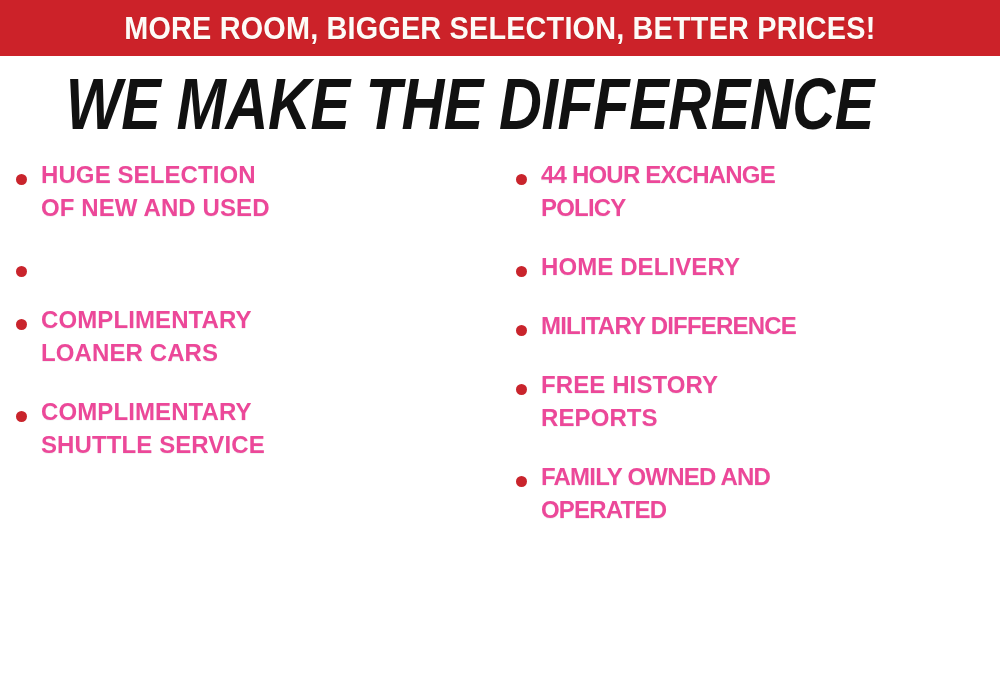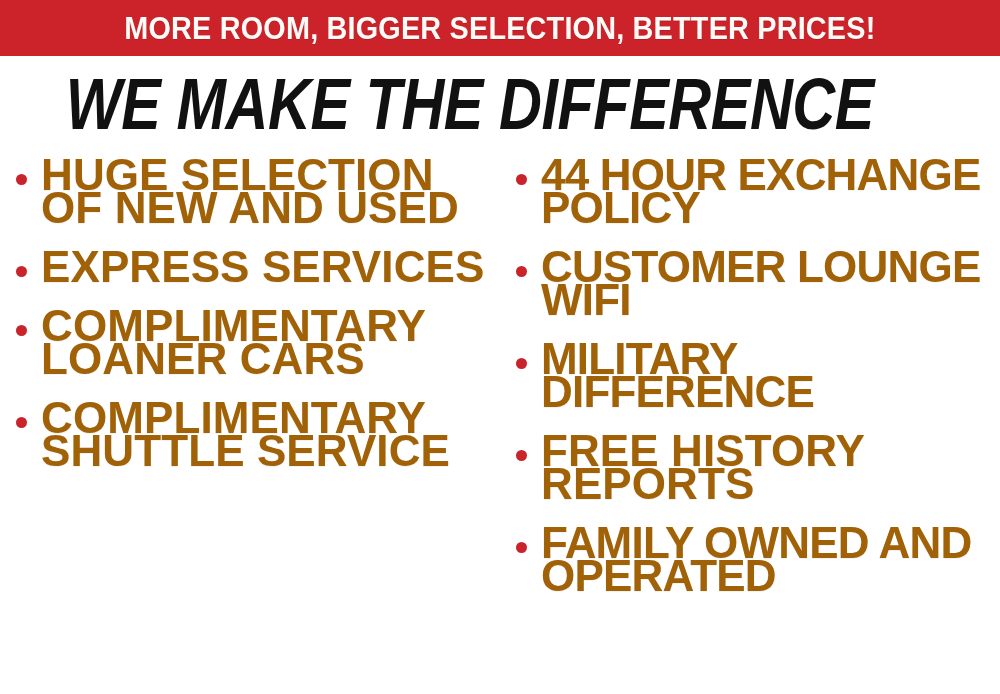--- a/index.html
+++ b/index.html
@@ -100,24 +100,24 @@
   .bullet-dot {
     flex: 0 0 auto;
     width: 11px;
     height: 11px;
     border-radius: 50%;
     background: #c9242c;
     margin-top: 16px;
     margin-right: 14px;
   }
   .bullet-label {
-    color: #a16207;
+    color: #ec4899;
     font-family: "Liberation Sans", sans-serif;
     font-weight: 700;
-    font-size: 44px;
+    font-size: 24px;
     line-height: 33px;
     letter-spacing: 0.1px;
     white-space: pre-line;
     text-shadow: 0 1px 0 rgba(0,0,0,0.05);
   }
 
   
   .tight { letter-spacing: -0.8px; }
 </style>
 </head>
@@ -138,21 +138,20 @@
     <div class="col col-left">
 
       <div class="bullet-item">
         <span class="bullet-dot"></span>
         <span class="bullet-label">HUGE SELECTION
 OF NEW AND USED</span>
       </div>
 
       <div class="bullet-item">
         <span class="bullet-dot"></span>
-        <span class="bullet-label">EXPRESS SERVICES</span>
       </div>
 
 
       <div class="bullet-item">
         <span class="bullet-dot"></span>
         <span class="bullet-label">COMPLIMENTARY
 LOANER CARS</span>
       </div>
 
       <div class="bullet-item">
@@ -164,26 +163,25 @@
     </div>
 
     <div class="col col-right">
 
       <div class="bullet-item">
         <span class="bullet-dot"></span>
         <span class="bullet-label tight">44 HOUR EXCHANGE
 POLICY</span>
       </div>
 
-
-      <div class="bullet-item">
-        <span class="bullet-dot"></span>
-        <span class="bullet-label tight">CUSTOMER LOUNGE
-WIFI</span>
-      </div>
+      <div class="bullet-item">
+        <span class="bullet-dot"></span>
+        <span class="bullet-label">HOME DELIVERY</span>
+      </div>
+
 
       <div class="bullet-item">
         <span class="bullet-dot"></span>
         <span class="bullet-label tight">MILITARY DIFFERENCE</span>
       </div>
 
       <div class="bullet-item">
         <span class="bullet-dot"></span>
         <span class="bullet-label">FREE HISTORY
 REPORTS</span>

